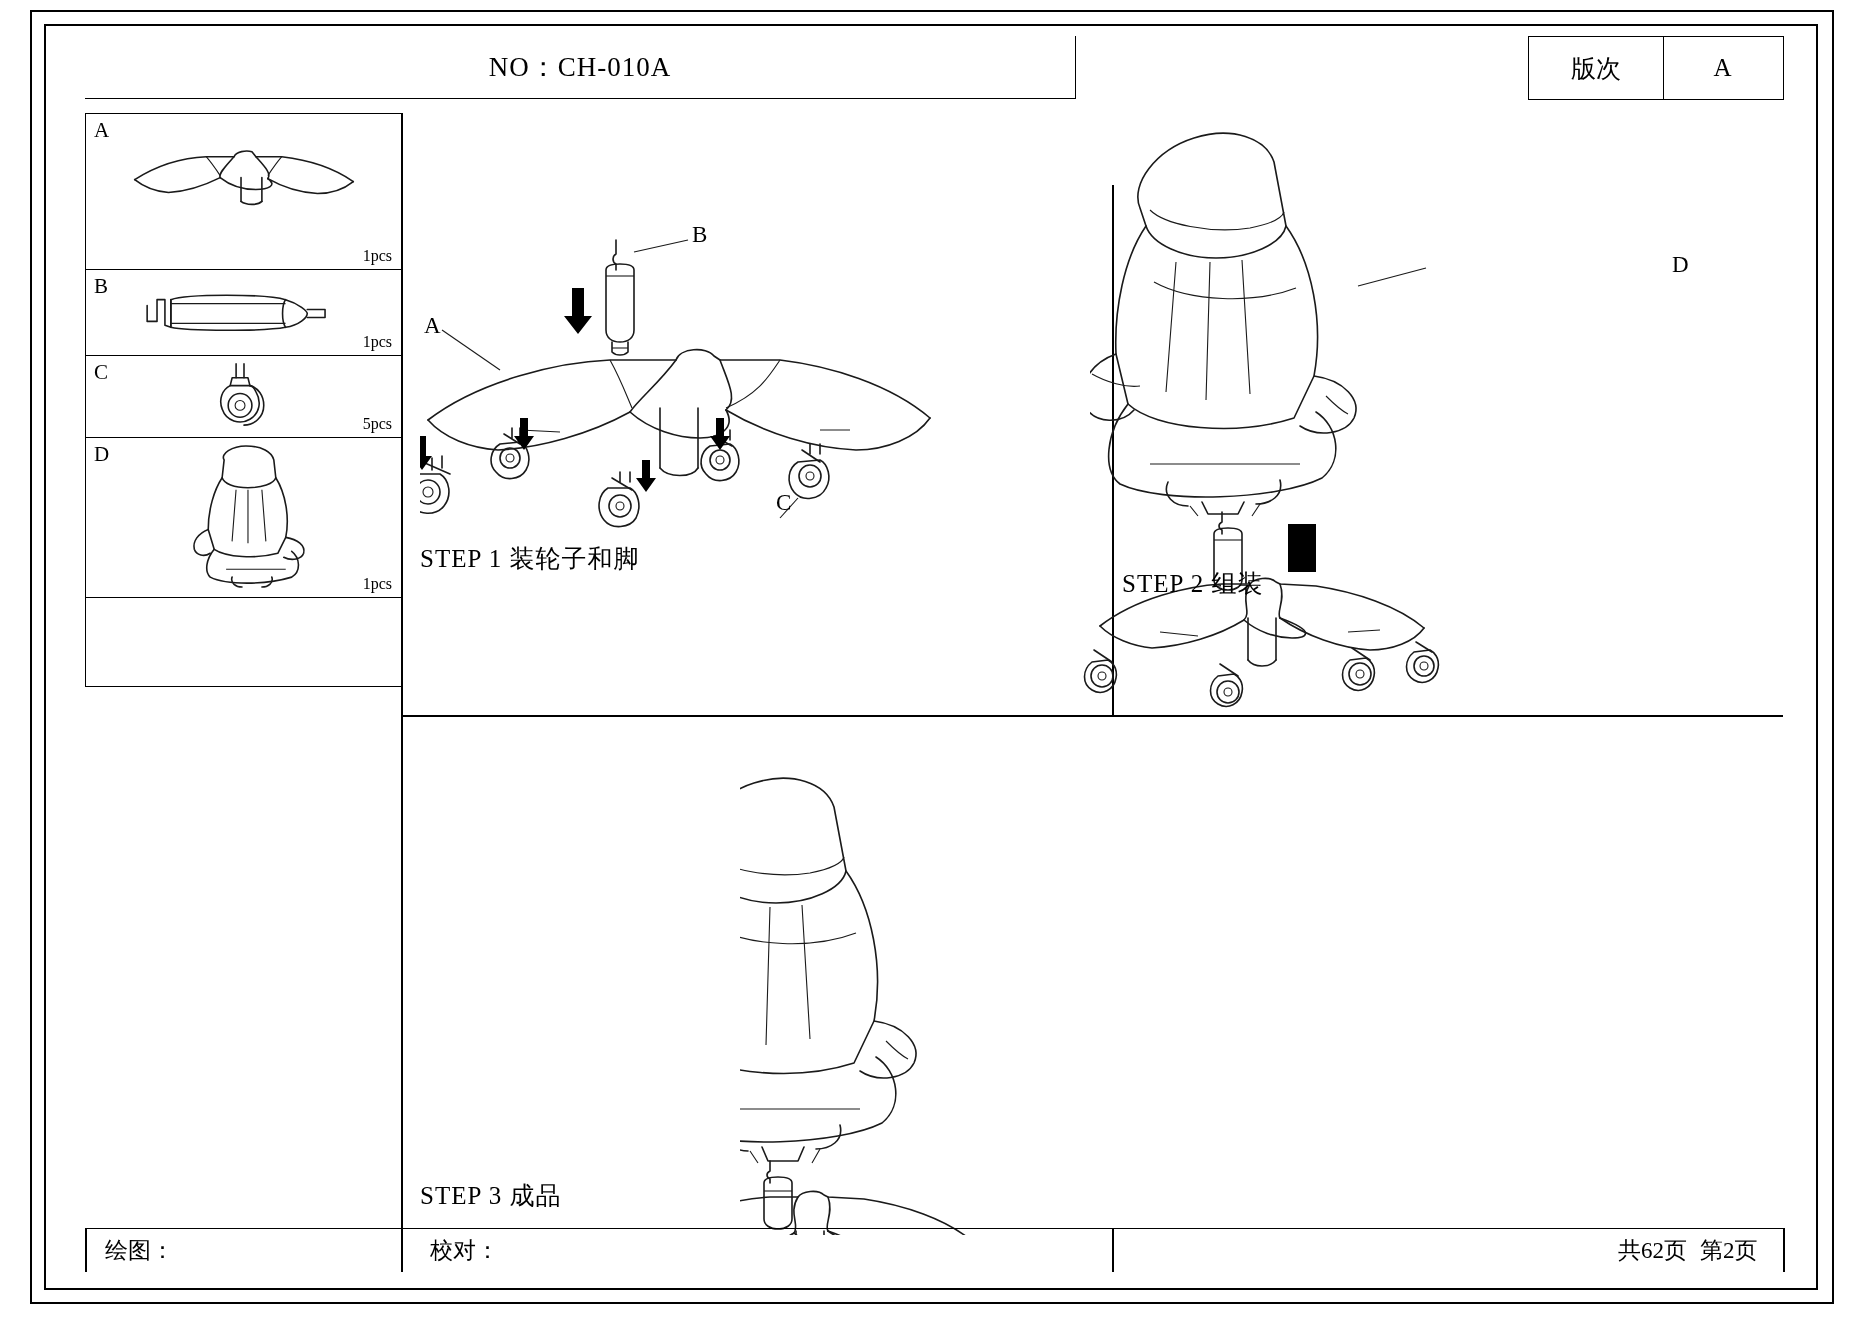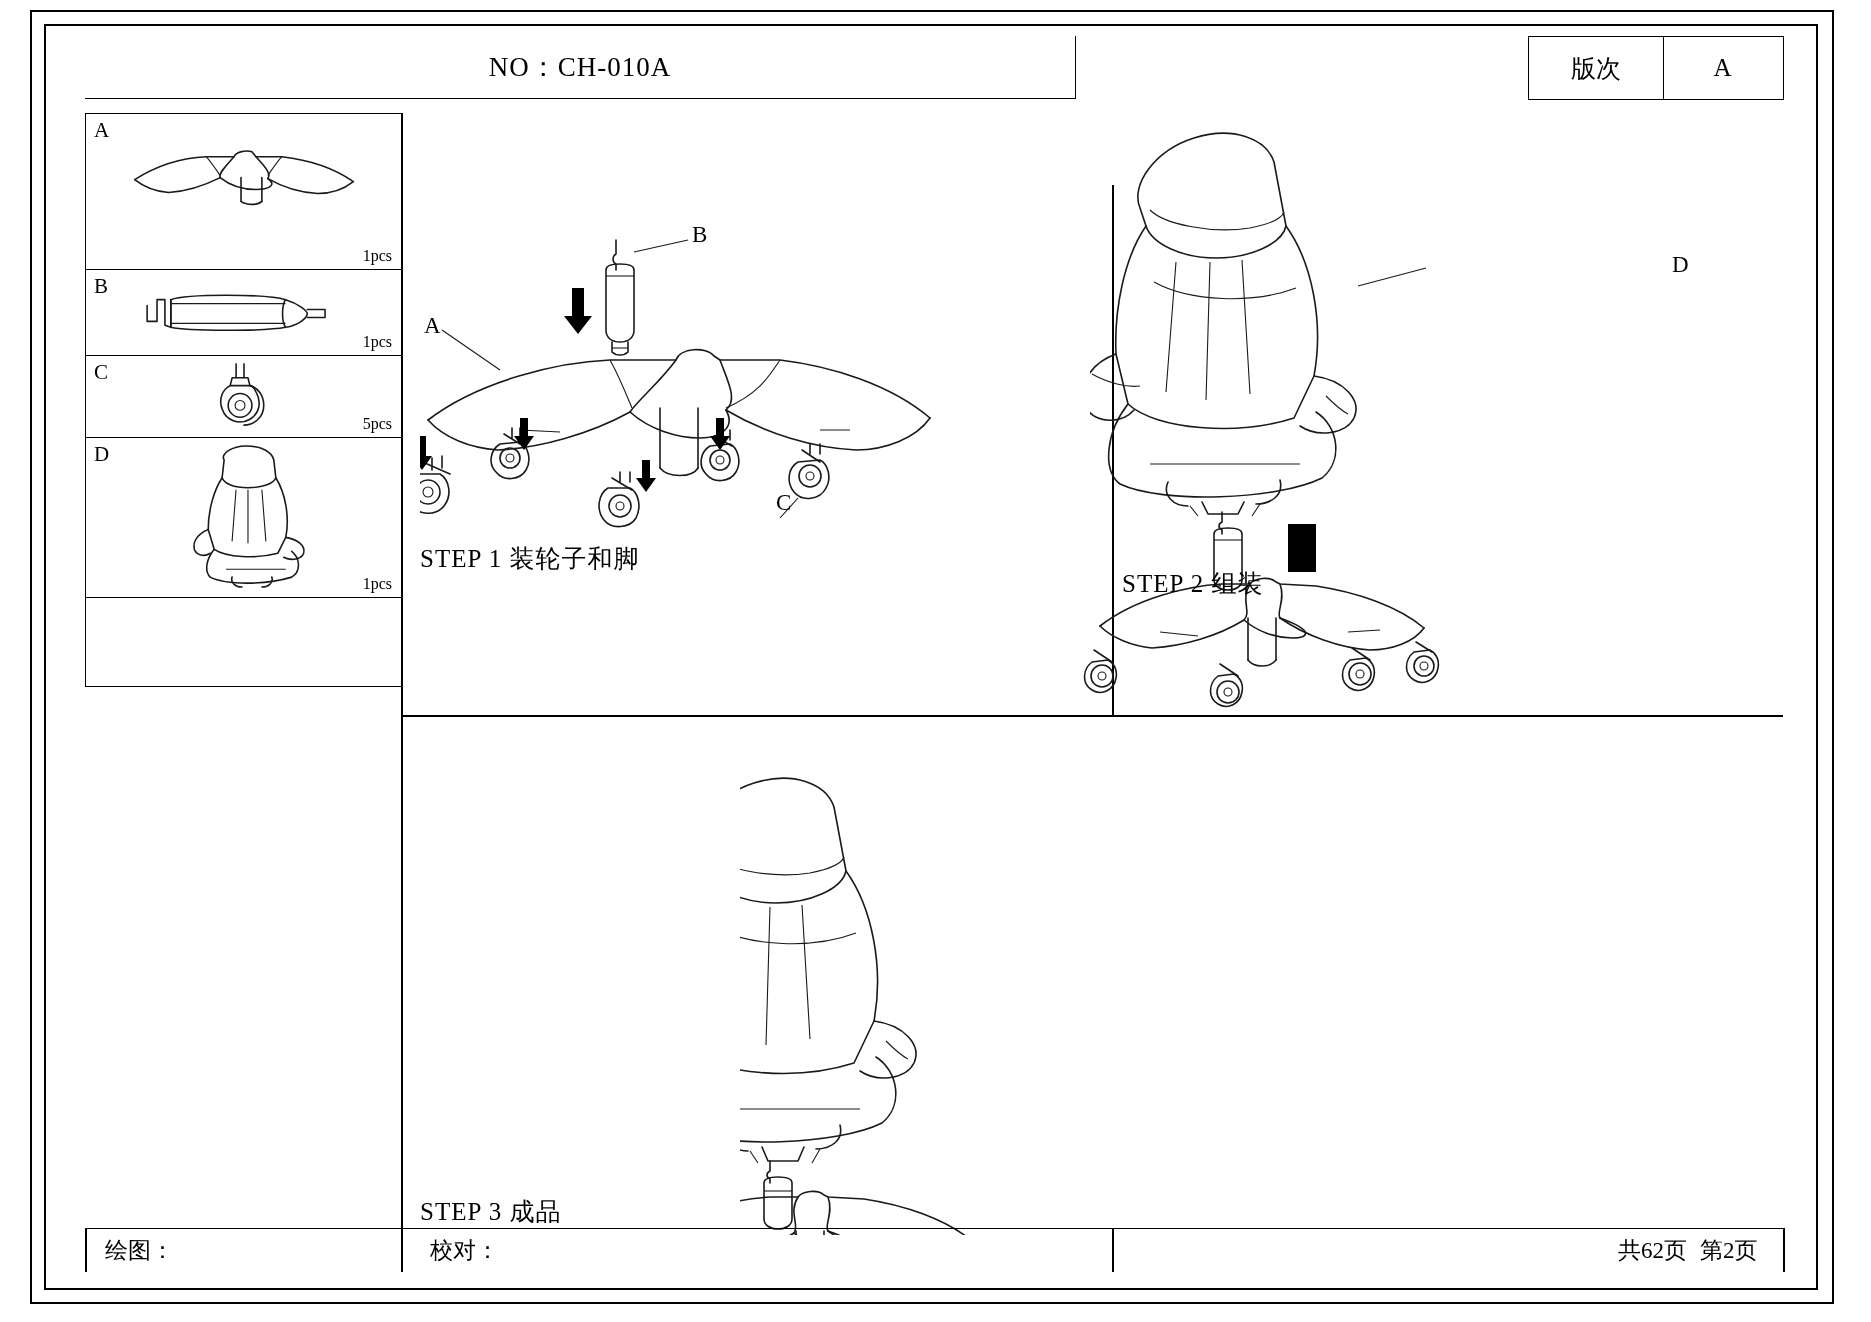--- a/index.html
+++ b/index.html
@@ -315,21 +315,21 @@
       </g>
       <g>
         <path class="ln" d="M224 510 L240 520"></path>
         <circle class="ln" cx="232" cy="534" r="10"></circle>
           <circle class="ln-thin" cx="232" cy="534" r="4"></circle>
         <path class="ln" d="M222 520 C212 528 212 542 222 548 C232 554 244 548 246 536 C248 526 242 520 238 518 Z"></path>
       </g>
     </g>
   </svg>
 
-  <div class="step-label" style="left:420px;top:1179px;margin-top:16px;">STEP 3  成品</div>
+  <div class="step-label" style="left:420px;top:1179px;">STEP 3  成品</div>
 
   <div class="bottom-band"></div>
   <div class="bb-div" style="left:85px;"></div>
   <div class="bb-div" style="left:401px;"></div>
   <div class="bb-div" style="left:1112px;"></div>
   <div class="bb-div" style="left:1783px;"></div>
   <div class="bb-cell" style="left:430px;width:300px;">校对：</div>
   <div class="bb-cell" style="left:105px;width:280px;">绘图：</div>
   <div class="bb-cell" style="left:1578px;width:120px;margin-left:40px;">共62页</div>
   <div class="bb-cell" style="left:1700px;width:110px;">第2页</div>

